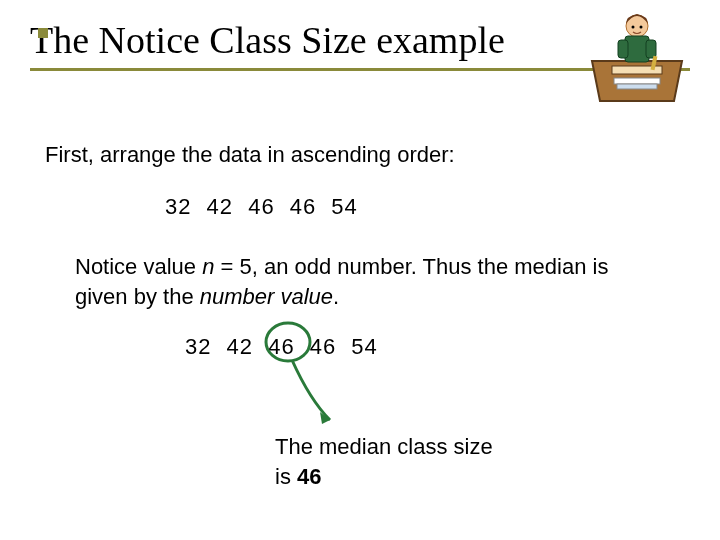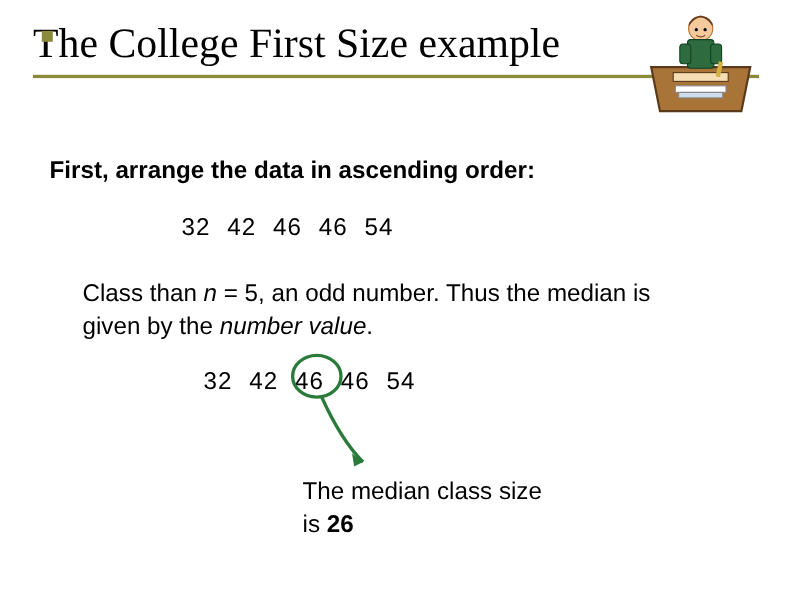--- a/index.html
+++ b/index.html
@@ -43,21 +43,21 @@
     right: 28px;
     width: 110px;
     height: 105px;
   }
   .body-text {
     position: absolute;
     font-size: 22px;
     color: #000;
     line-height: 1.35;
   }
-  .line1 { top: 140px; left: 45px; font-weight: bold; }
+  .line1 { top: 140px; left: 45px; }
   .data1 { top: 192px; left: 165px; letter-spacing: 1px; word-spacing: 8px; }
   .notice { top: 252px; left: 75px; width: 560px; }
   .italic { font-style: italic; }
   .data2 { top: 332px; left: 185px; letter-spacing: 1px; word-spacing: 8px; }
   .circle-svg {
     position: absolute;
     top: 320px;
     left: 260px;
     width: 140px;
     height: 130px;
@@ -69,21 +69,21 @@
     width: 220px;
     font-size: 22px;
   }
   .bold { font-weight: bold; }
 </style>
 </head>
 <body>
 
 <div class="title-area">
   <div class="title-dot"></div>
-  <div class="title">The College First Size example</div>
+  <div class="title">The Notice Class Size example</div>
   <div class="title-underline"></div>
 </div>
 
 <div class="clipart">
   <svg viewBox="0 0 110 105" width="110" height="105">
     <rect x="0" y="0" width="110" height="105" fill="none"></rect>
     <polygon points="10,55 100,55 92,95 18,95" fill="#a97438" stroke="#5a3a1a" stroke-width="2"></polygon>
     <rect x="30" y="60" width="50" height="8" fill="#f5deb3" stroke="#5a3a1a" stroke-width="1"></rect>
     <rect x="32" y="72" width="46" height="6" fill="#ffffff" stroke="#888" stroke-width="1"></rect>
     <rect x="35" y="78" width="40" height="5" fill="#cde" stroke="#888" stroke-width="1"></rect>
@@ -97,26 +97,26 @@
     <path d="M51 26 Q55 29 59 26" stroke="#8a4a2a" stroke-width="1.2" fill="none"></path>
     <rect x="70" y="50" width="4" height="14" fill="#d4b040" transform="rotate(12 72 57)"></rect>
   </svg>
 </div>
 
 <div class="body-text line1">First, arrange the data in ascending order:</div>
 
 <div class="body-text data1">32   42   46   46   54</div>
 
 <div class="body-text notice">
-  <span>Class than </span><span class="italic">n</span><span> = 5, an odd number. Thus the median is given by the </span><span class="italic">number value</span><span>.</span>
+  <span>Notice value </span><span class="italic">n</span><span> = 5, an odd number. Thus the median is given by the </span><span class="italic">number value</span><span>.</span>
 </div>
 
 <div class="body-text data2">32   42   46   46   54</div>
 
 <svg class="circle-svg" viewBox="0 0 140 130">
   <ellipse cx="28" cy="22" rx="22" ry="19" fill="none" stroke="#2a7a3a" stroke-width="3"></ellipse>
   <path d="M32 40 Q50 80 70 100" fill="none" stroke="#2a7a3a" stroke-width="3"></path>
   <polygon points="70,100 60,92 62,104" fill="#2a7a3a"></polygon>
 </svg>
 
 <div class="body-text conclusion">
-  <span>The median class size is </span><span class="bold">26</span>
+  <span>The median class size is </span><span class="bold">46</span>
 </div>
 
 </body></html>

